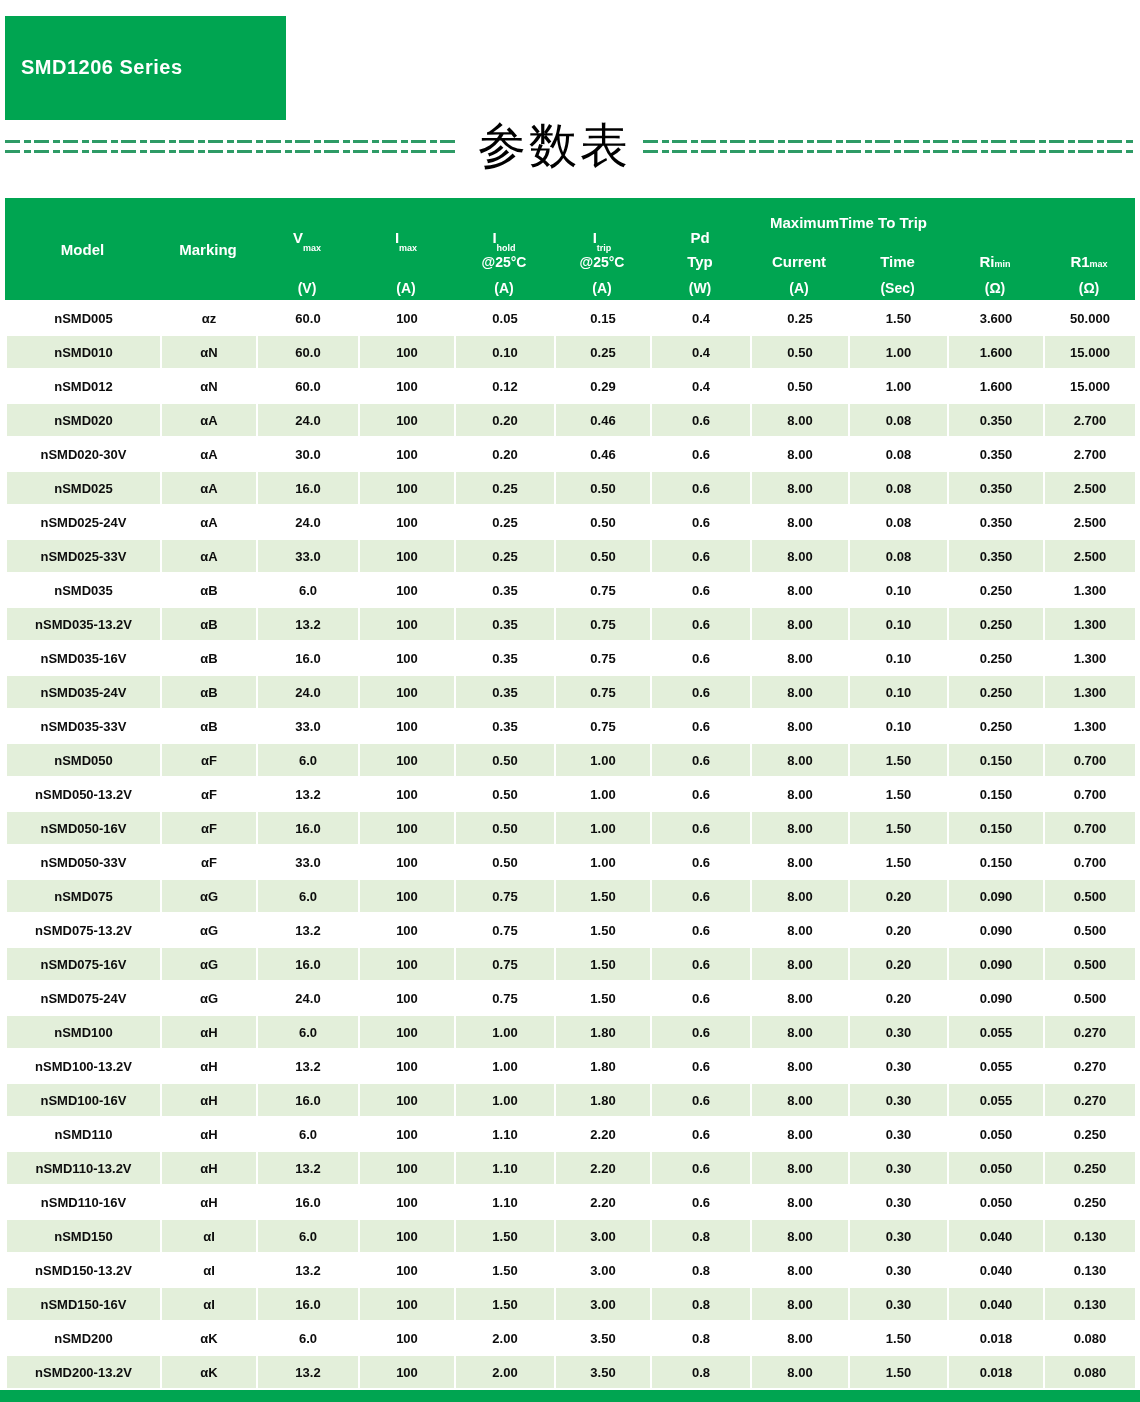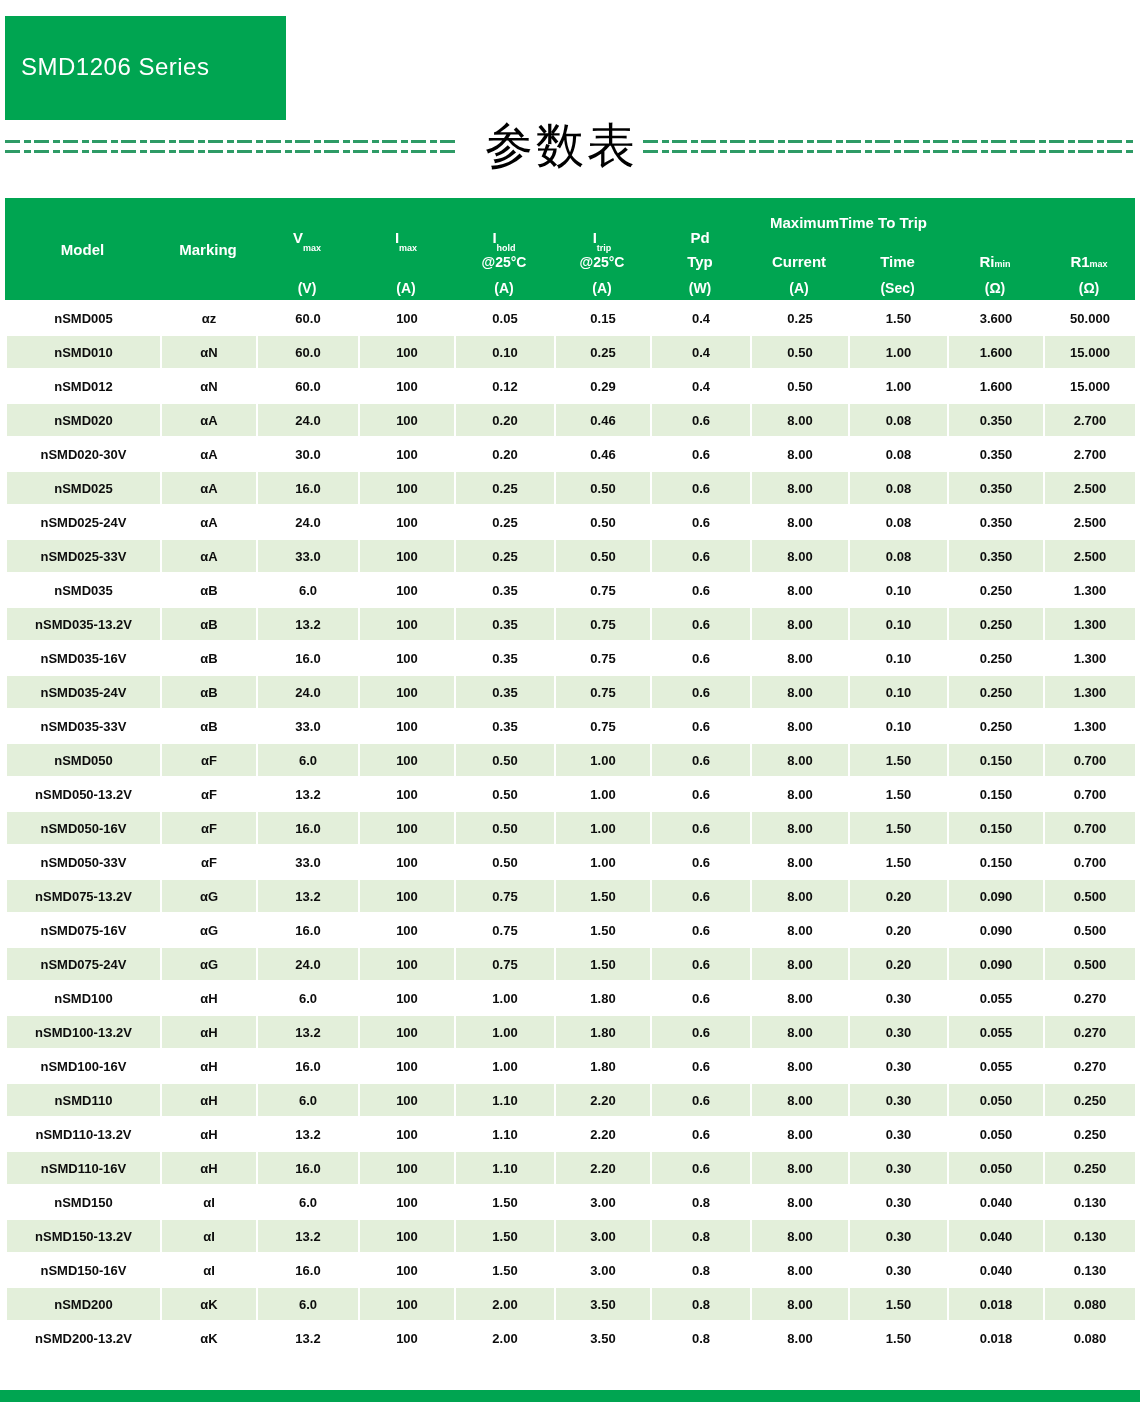--- a/index.html
+++ b/index.html
@@ -6,24 +6,24 @@
   .page{
     position:relative;width:1140px;height:1402px;background:#fff;overflow:hidden;
     font-family:"Liberation Sans",sans-serif;
   }
   
   .banner{
     position:absolute;left:5px;top:16px;width:281px;height:104px;
     background:var(--green,#00a551);
     display:flex;align-items:center;padding-left:16px;box-sizing:border-box;
   }
-  .banner span{color:#fff;font-size:24px;font-weight:normal;letter-spacing:0.5px;padding-bottom:10px;margin-top:8px;}
+  .banner span{color:#fff;font-size:20px;font-weight:bold;letter-spacing:0.5px;padding-bottom:10px;margin-top:8px;}
   
   .cn-title{
-    position:absolute;left:478px;top:116px;width:160px;text-align:right;
+    position:absolute;left:478px;top:116px;width:160px;text-align:left;
     font-family:"DejaVu Serif",serif;font-size:48px;line-height:58px;color:#000;letter-spacing:3px;
   }
   .dash{position:absolute;height:14px;top:140px;}
   .dash::before,.dash::after{
     content:"";position:absolute;left:0;right:0;height:3px;
     background-image:repeating-linear-gradient(90deg,
       var(--dashgreen,#2e9b66) 0 15px, transparent 15px 19px,
       var(--dashgreen,#2e9b66) 19px 26px, transparent 26px 29px);
   }
   .dash::before{top:0;}
@@ -376,46 +376,59 @@
             <td>100</td>
             <td>0.50</td>
             <td>1.00</td>
             <td>0.6</td>
             <td>8.00</td>
             <td>1.50</td>
             <td>0.150</td>
             <td>0.700</td>
           </tr>
           <tr>
-            <td>nSMD075-13.2V</td>
+            <td>nSMD075</td>
             <td>αG</td>
-            <td>13.2</td>
+            <td>6.0</td>
             <td>100</td>
             <td>0.75</td>
             <td>1.50</td>
             <td>0.6</td>
             <td>8.00</td>
             <td>0.20</td>
             <td>0.090</td>
             <td>0.500</td>
           </tr>
           <tr>
-            <td>nSMD075-16V</td>
+            <td>nSMD075-13.2V</td>
             <td>αG</td>
-            <td>16.0</td>
+            <td>13.2</td>
             <td>100</td>
             <td>0.75</td>
             <td>1.50</td>
             <td>0.6</td>
             <td>8.00</td>
             <td>0.20</td>
             <td>0.090</td>
             <td>0.500</td>
           </tr>
           <tr>
+            <td>nSMD075-16V</td>
+            <td>αG</td>
+            <td>16.0</td>
+            <td>100</td>
+            <td>0.75</td>
+            <td>1.50</td>
+            <td>0.6</td>
+            <td>8.00</td>
+            <td>0.20</td>
+            <td>0.090</td>
+            <td>0.500</td>
+          </tr>
+          <tr>
             <td>nSMD075-24V</td>
             <td>αG</td>
             <td>24.0</td>
             <td>100</td>
             <td>0.75</td>
             <td>1.50</td>
             <td>0.6</td>
             <td>8.00</td>
             <td>0.20</td>
             <td>0.090</td>

